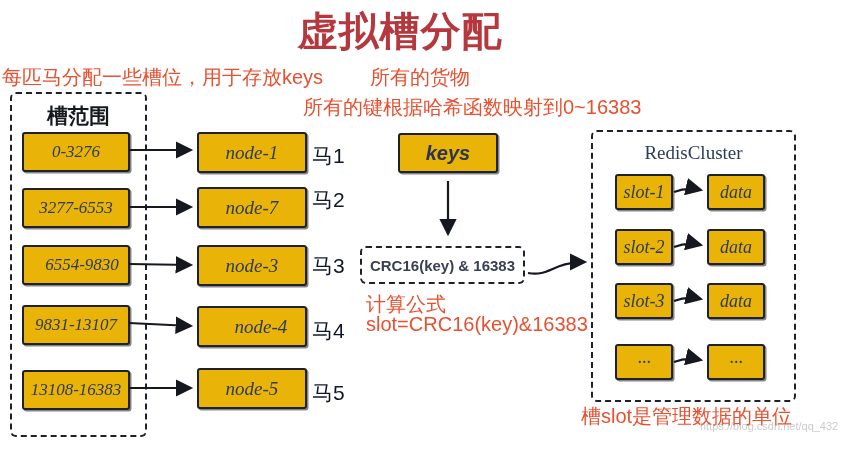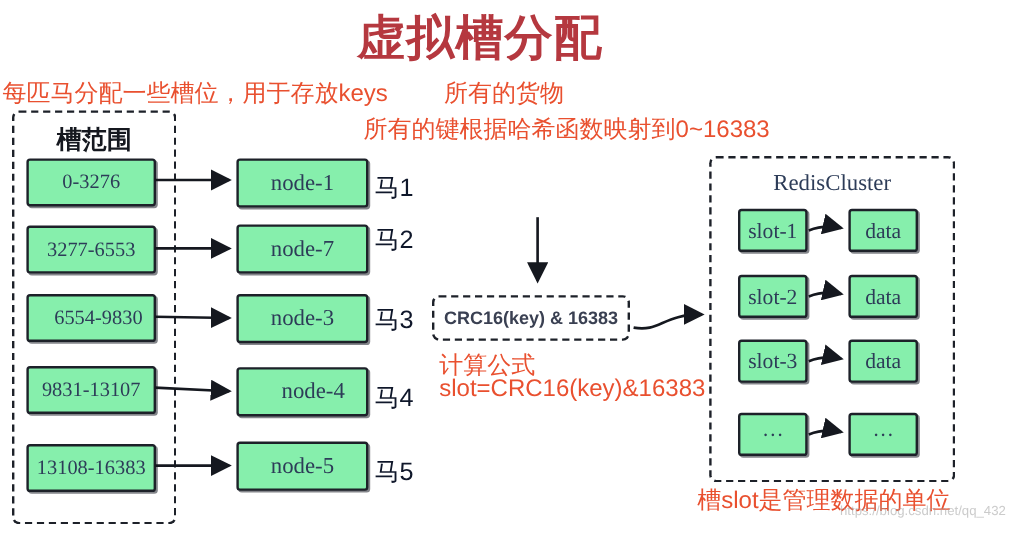--- a/index.html
+++ b/index.html
@@ -51,25 +51,26 @@
   .cluster-title {
     position: absolute; left: 0; top: 10px; width: 100%;
     text-align: center;
     font-size: 19px; color: #2d3c58;
     font-family: "Liberation Serif", serif;
   }
   .hbox {
     position: absolute;
     border: 2.5px solid #1d2129;
     border-radius: 3px;
-    background: #86efac;
+    background: #eab308;
     box-shadow: 1.5px 1.5px 0 0 rgba(29,33,41,0.55);
     display: flex; align-items: center; justify-content: center;
     color: #2d3c58;
     font-family: "Liberation Serif", serif;
+    font-style: italic;
   }
   .range-box { left: 10px; width: 108px; height: 40px; font-size: 17px; }
   .range-1 { top: 38px; }
   .range-2 { top: 94px; }
   .range-3 { top: 151px; padding-left: 12px; }
   .range-4 { top: 211px; }
   .range-5 { top: 276px; }
   .node-box { left: 197px; width: 110px; height: 41px; font-size: 19px; }
   .node-1 { top: 132px; }
   .node-2 { top: 187px; }
@@ -136,20 +137,21 @@
   <div class="hbox node-box node-3">node-3</div>
   <div class="hbox node-box node-4">node-4</div>
   <div class="hbox node-box node-5">node-5</div>
 
   <div class="horse horse-1">马1</div>
   <div class="horse horse-2">马2</div>
   <div class="horse horse-3">马3</div>
   <div class="horse horse-4">马4</div>
   <div class="horse horse-5">马5</div>
 
+  <div class="hbox keys-box">keys</div>
   <div class="crc-box">CRC16(key) &amp; 16383</div>
   <div class="note note-formula-label">计算公式</div>
   <div class="note note-formula">slot=CRC16(key)&amp;16383</div>
 
   <div class="dashed-panel panel-cluster">
     <div class="cluster-title">RedisCluster</div>
     <div class="hbox slot-box row-1">slot-1</div>
     <div class="hbox data-box row-1">data</div>
     <div class="hbox slot-box row-2">slot-2</div>
     <div class="hbox data-box row-2">data</div>

